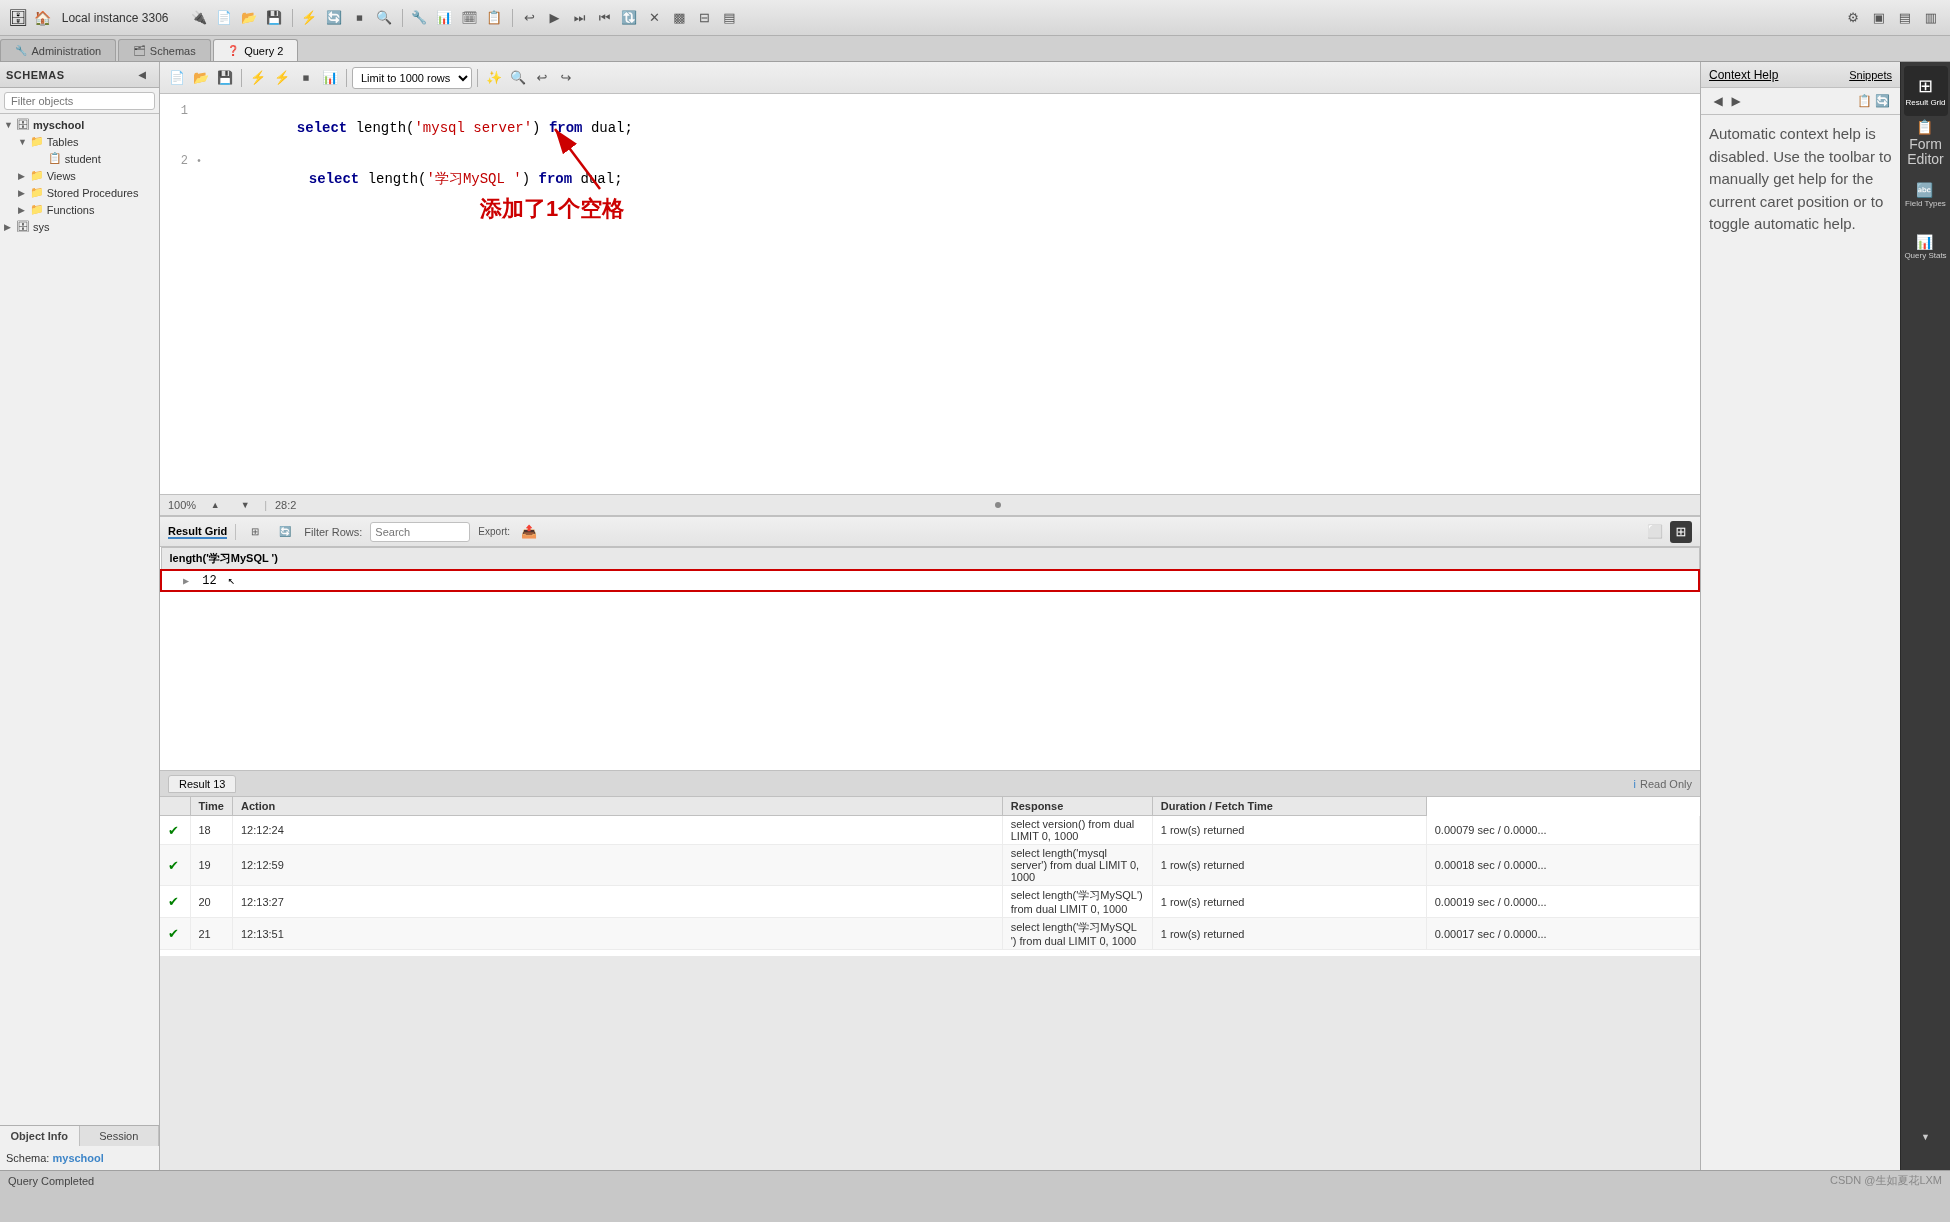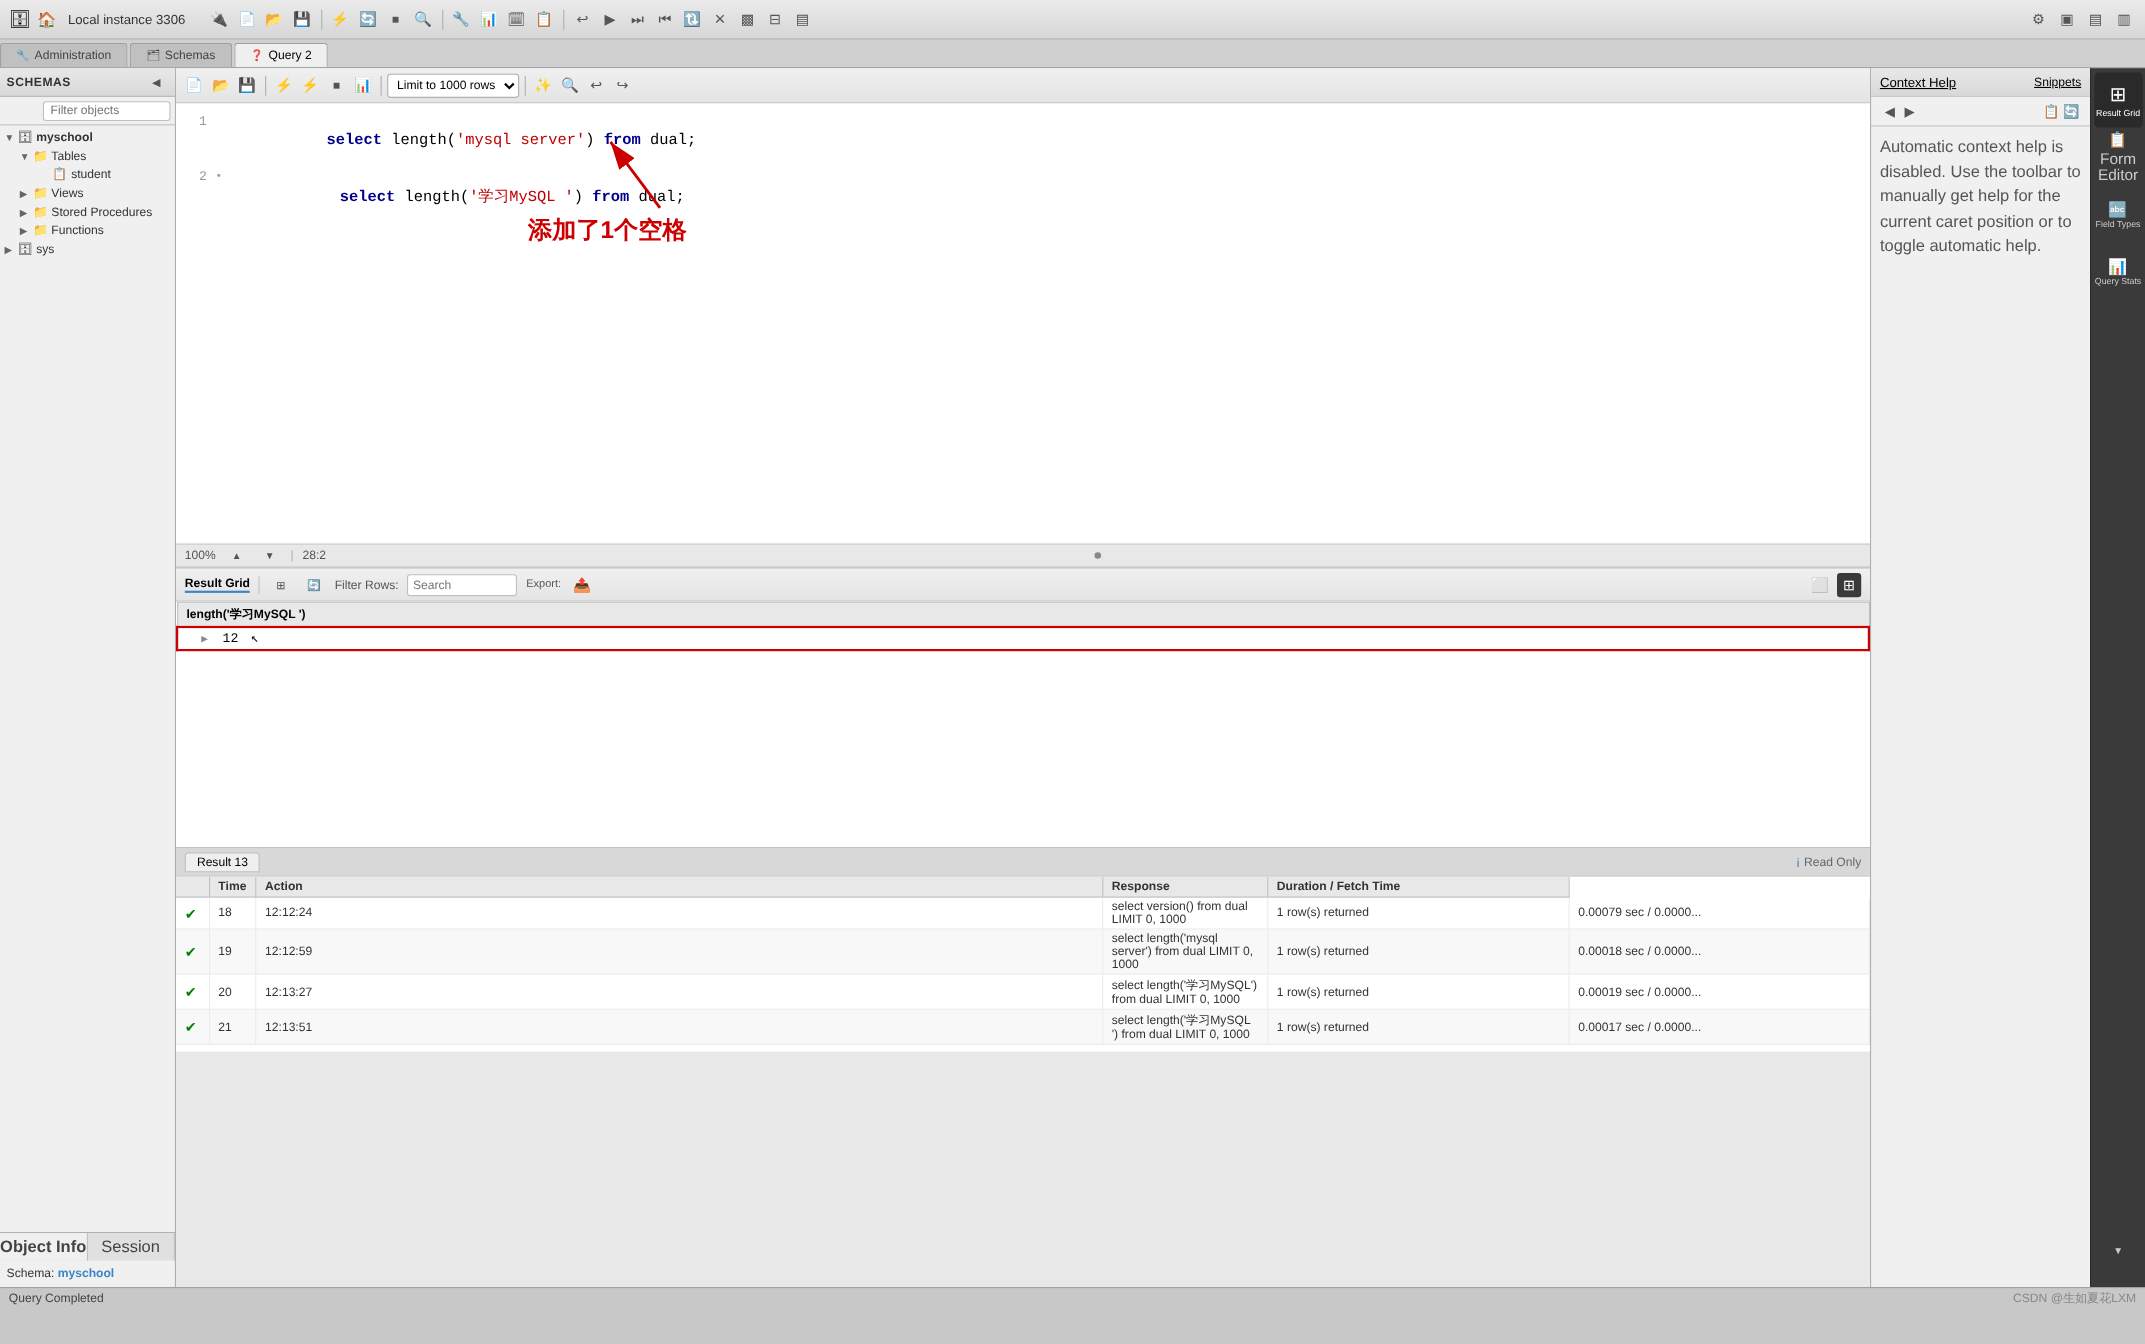--- a/index.html
+++ b/index.html
@@ -17,28 +17,28 @@
     .tab-icon { margin-right: 4px; font-size: 10px; }
 
     
     .main-layout { display: flex; height: calc(1222px - 36px - 32px - 26px - 20px); }
 
     
     .sidebar { width: 160px; background: #f0f0f0; border-right: 1px solid #b0b0b0; display: flex; flex-direction: column; }
     .sidebar-header { height: 26px; background: linear-gradient(to bottom, #e8e8e8, #d8d8d8); display: flex; align-items: center; justify-content: space-between; padding: 0 6px; border-bottom: 1px solid #b0b0b0; }
     .sidebar-title { font-size: 11px; font-weight: bold; color: #333; text-transform: uppercase; letter-spacing: 0.5px; }
     .sidebar-filter { height: 26px; padding: 0 4px; border-bottom: 1px solid #c0c0c0; display: flex; align-items: center; }
-    .sidebar-filter input { width: 100%; border: 1px solid #c0c0c0; border-radius: 3px; padding: 2px 6px; font-size: 11px; background: white; margin-left: 35px; }
+    .sidebar-filter input { width: 100%; border: 1px solid #c0c0c0; border-radius: 3px; padding: 2px 6px; font-size: 11px; background: white; }
     .sidebar-tree { flex: 1; overflow-y: auto; padding: 2px 0; }
     .tree-item { display: flex; align-items: center; padding: 2px 4px; cursor: pointer; font-size: 11px; color: #333; }
     .tree-item .arrow { width: 10px; font-size: 9px; color: #666; margin-right: 2px; }
     .tree-item .tree-icon { margin-right: 3px; font-size: 11px; }
     .sidebar-bottom { border-top: 1px solid #b0b0b0; }
     .sidebar-tab-bar { display: flex; background: #e0e0e0; }
-    .sidebar-tab { flex: 1; padding: 4px 0; text-align: center; font-size: 15px; cursor: pointer; border-right: 1px solid #c0c0c0; color: #444; }
+    .sidebar-tab { flex: 1; padding: 4px 0; text-align: center; font-size: 11px; cursor: pointer; border-right: 1px solid #c0c0c0; color: #444; }
     .sidebar-tab.active { background: #f0f0f0; font-weight: bold; }
     .sidebar-info { padding: 6px; font-size: 11px; }
     .schema-label { color: #333; }
     .schema-name { color: #3d85c8; font-weight: bold; }
 
     
     .content-area { flex: 1; display: flex; flex-direction: column; background: #e8e8e8; }
 
     
     .query-toolbar { height: 32px; background: linear-gradient(to bottom, #f0f0f0, #e4e4e4); border-bottom: 1px solid #c0c0c0; display: flex; align-items: center; padding: 0 6px; gap: 2px; }

